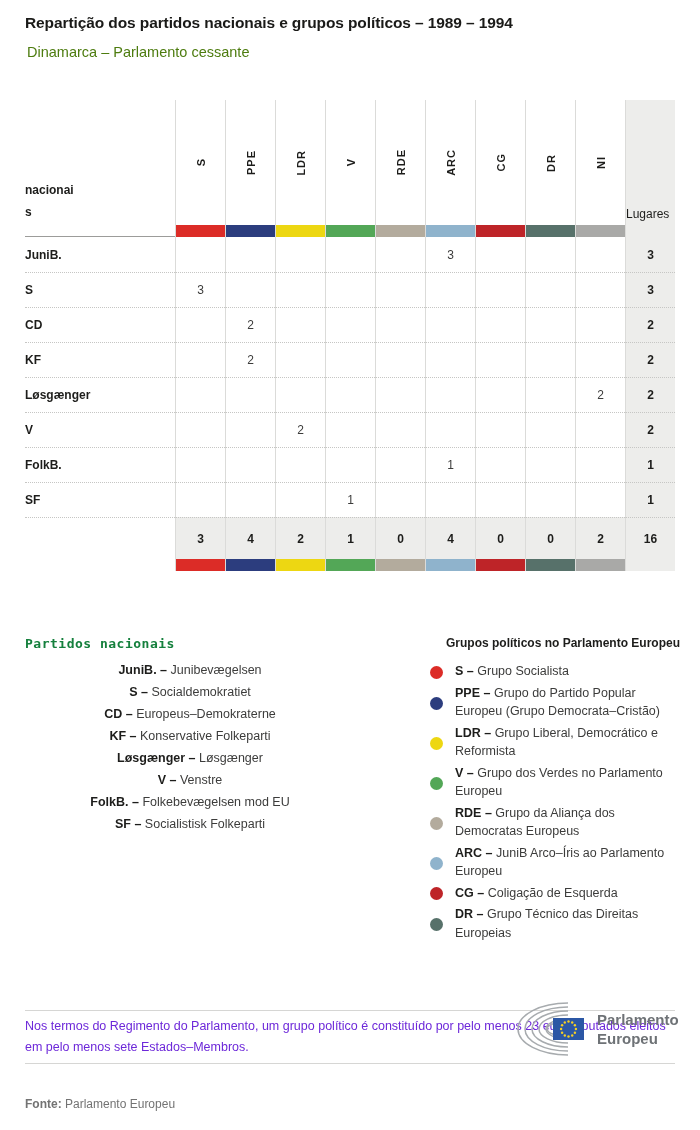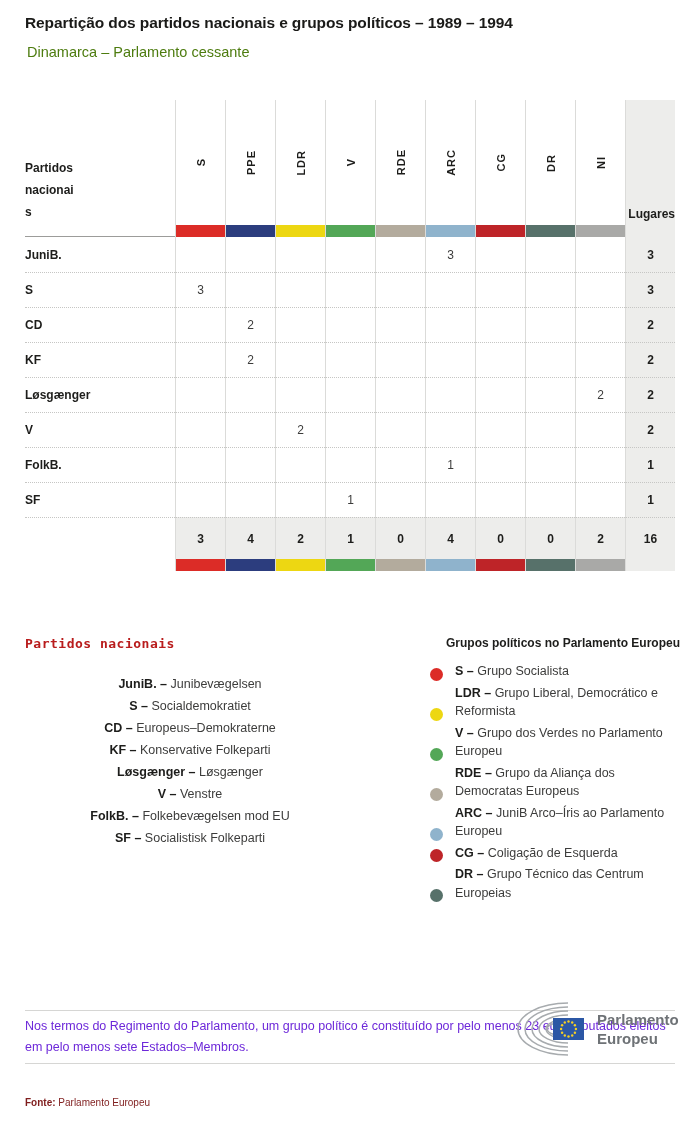--- a/index.html
+++ b/index.html
@@ -16,57 +16,56 @@
   .h-bar{height:12px;}
   .h-row{height:35px;}
   .h-tot{height:42px;}
   .vline{border-left:1px solid #DBDBD9;}
   .lug{background:#EDEDEB;}
   .sep{border-top:1px dotted #C6C6C4;}
   .corner{display:flex;flex-direction:column;justify-content:flex-end;font-weight:700;font-size:12px;line-height:22px;color:#1D1D1B;padding-bottom:2px;}
   .corner-bar{border-bottom:1px solid #9C9C9A;}
   .colhead{display:flex;align-items:center;justify-content:center;}
   .rot{writing-mode:vertical-rl;transform:rotate(180deg);font-weight:700;font-size:11px;letter-spacing:1px;color:#1D1D1B;}
-  .lughead{display:flex;align-items:flex-end;justify-content:flex-end;font-weight:700;font-size:12px;padding-bottom:4px;color:#1D1D1B;}
+  .lughead{display:flex;align-items:flex-end;justify-content:flex-start;font-weight:400;font-size:12px;padding-bottom:4px;color:#1D1D1B;}
   .rowlabel{display:flex;align-items:center;font-weight:700;font-size:12px;color:#1D1D1B;}
   .val{display:flex;align-items:center;justify-content:center;font-size:12px;color:#3C3C3B;}
   .lugval{display:flex;align-items:center;justify-content:center;font-size:12px;font-weight:700;color:#1D1D1B;}
   .totval{display:flex;align-items:center;justify-content:center;font-size:12px;font-weight:700;color:#1D1D1B;background:#EDEDEB;}
 
   
   .legend-national{position:absolute;left:25px;top:636px;width:330px;}
-  .legend-national .heading{font-family:"DejaVu Sans Mono", monospace;font-size:13px;font-weight:700;letter-spacing:0.5px;margin-bottom:22px;color:#b91c1c;}
+  .legend-national .heading{font-family:"DejaVu Sans Mono", monospace;font-size:13px;font-weight:700;letter-spacing:0.5px;margin-bottom:8px;color:#15803d;}
   .n-item{font-size:12.5px;line-height:22px;color:#3C3C3B;text-align:center;}
   .n-item b{color:#1D1D1B;}
 
   .legend-groups{position:absolute;left:430px;top:636px;width:250px;}
   .legend-groups .heading{font-size:12px;font-weight:700;margin-bottom:12px;color:#1D1D1B;text-align:right;}
-  .g-item{display:flex;align-items:flex-end;margin-bottom:3px;}
+  .g-item{display:flex;align-items:center;margin-bottom:3px;}
   .g-dot{width:13px;height:13px;border-radius:50%;flex:0 0 13px;margin-top:2px;margin-right:12px;}
   .g-text{font-size:12.5px;line-height:18.5px;color:#3C3C3B;}
   .g-text b{color:#1D1D1B;}
 
   
   .note{position:absolute;left:25px;top:1010px;width:650px;border-top:1px solid #D6D6D4;border-bottom:1px solid #D6D6D4;padding:5px 0;font-size:12.5px;line-height:21px;color:#6d28d9;}
-  .source{position:absolute;left:25px;top:1097px;font-size:10px;color:#7f1d1d;}
+  .source{position:absolute;left:25px;top:1097px;font-size:12px;color:#737373;}
   .logo{position:absolute;left:513px;top:1002px;display:flex;align-items:center;}
   .logo-text{margin-left:8px;font-size:15px;font-weight:700;line-height:19px;color:#6E7276;}
 </style>
 </head>
 <body>
 
 <div class="page">
 
   <div class="title">Repartição dos partidos nacionais e grupos políticos – 1989 – 1994</div>
   <div class="subtitle">Dinamarca – Parlamento cessante</div>
 
   <div class="seats-table">
 
     <div class="cell h-head corner">
-      <div>Partidos</div>
       <div>nacionai</div>
       <div>s</div>
     </div>
     <div class="cell h-head vline colhead">
         <span class="rot">S</span>
       </div>
     <div class="cell h-head vline colhead">
         <span class="rot">PPE</span>
       </div>
     <div class="cell h-head vline colhead">
@@ -239,20 +238,24 @@
     <div class="n-item"><b><span>SF</span> <span>–</span></b> <span>Socialistisk Folkeparti</span></div>
   </div>
 
   <div class="legend-groups">
     <div class="heading">Grupos políticos no Parlamento Europeu</div>
     <div class="g-item">
         <span class="g-dot" style="background-color: rgb(220, 44, 39);"></span>
         <div class="g-text"><b><span>S</span> <span>–</span></b> <span>Grupo Socialista</span></div>
       </div>
     <div class="g-item">
+        <span class="g-dot" style="background-color: rgb(44, 61, 126);"></span>
+        <div class="g-text"><b><span>PPE</span> <span>–</span></b> <span>Grupo do Partido Popular Europeu (Grupo Democrata–Cristão)</span></div>
+      </div>
+    <div class="g-item">
         <span class="g-dot" style="background-color: rgb(237, 215, 18);"></span>
         <div class="g-text"><b><span>LDR</span> <span>–</span></b> <span>Grupo Liberal, Democrático e Reformista</span></div>
       </div>
     <div class="g-item">
         <span class="g-dot" style="background-color: rgb(83, 167, 87);"></span>
         <div class="g-text"><b><span>V</span> <span>–</span></b> <span>Grupo dos Verdes no Parlamento Europeu</span></div>
       </div>
     <div class="g-item">
         <span class="g-dot" style="background-color: rgb(179, 171, 157);"></span>
         <div class="g-text"><b><span>RDE</span> <span>–</span></b> <span>Grupo da Aliança dos Democratas Europeus</span></div>
@@ -260,21 +263,21 @@
     <div class="g-item">
         <span class="g-dot" style="background-color: rgb(143, 179, 204);"></span>
         <div class="g-text"><b><span>ARC</span> <span>–</span></b> <span>JuniB Arco–Íris ao Parlamento Europeu</span></div>
       </div>
     <div class="g-item">
         <span class="g-dot" style="background-color: rgb(190, 36, 40);"></span>
         <div class="g-text"><b><span>CG</span> <span>–</span></b> <span>Coligação de Esquerda</span></div>
       </div>
     <div class="g-item">
         <span class="g-dot" style="background-color: rgb(87, 113, 106);"></span>
-        <div class="g-text"><b><span>DR</span> <span>–</span></b> <span>Grupo Técnico das Centrum Europeias</span></div>
+        <div class="g-text"><b><span>DR</span> <span>–</span></b> <span>Grupo Técnico das Direitas Europeias</span></div>
       </div>
   </div>
 
   <div class="note">Nos termos do Regimento do Parlamento, um grupo político é constituído por pelo menos 23 eurodeputados eleitos em pelo menos sete Estados–Membros.</div>
 
   <div class="source">
     <b>Fonte:</b>
     <span>Parlamento Europeu</span>
   </div>
 

